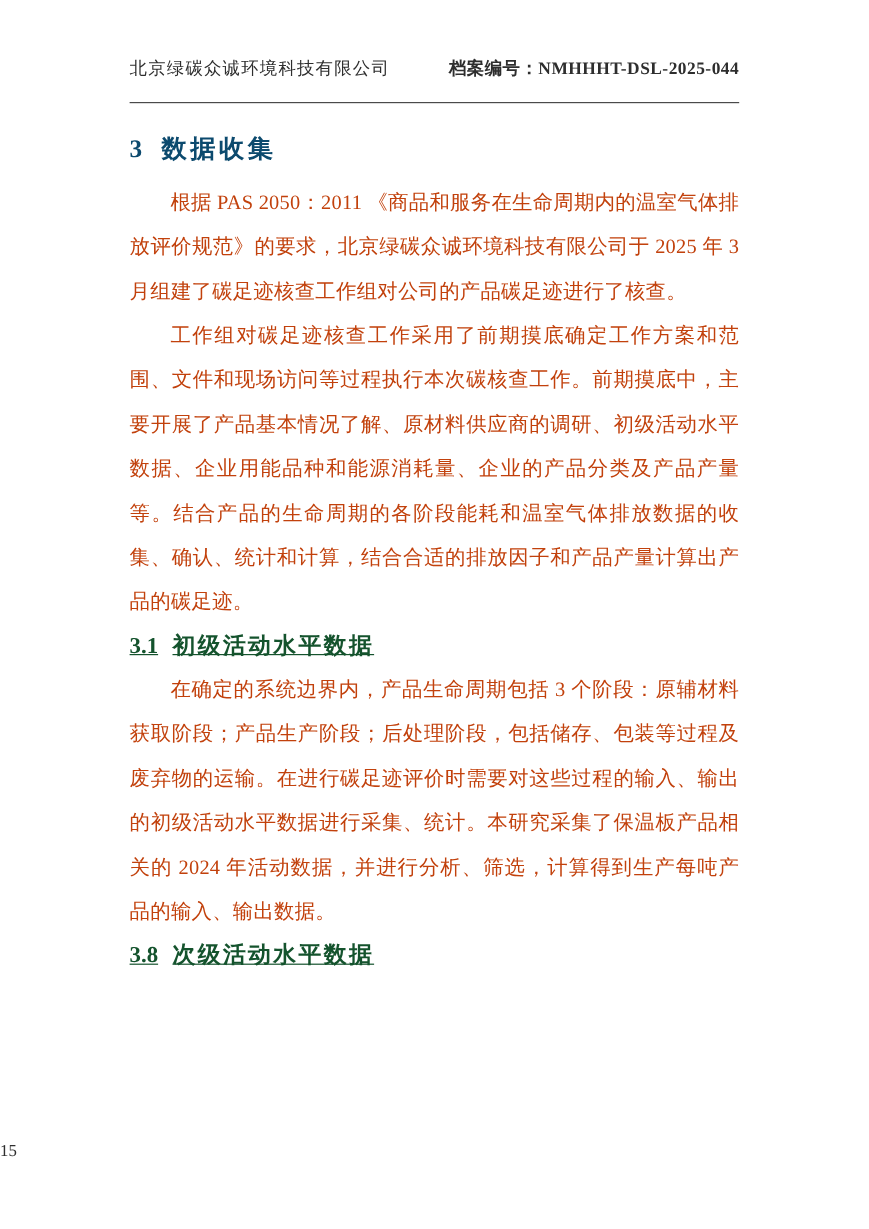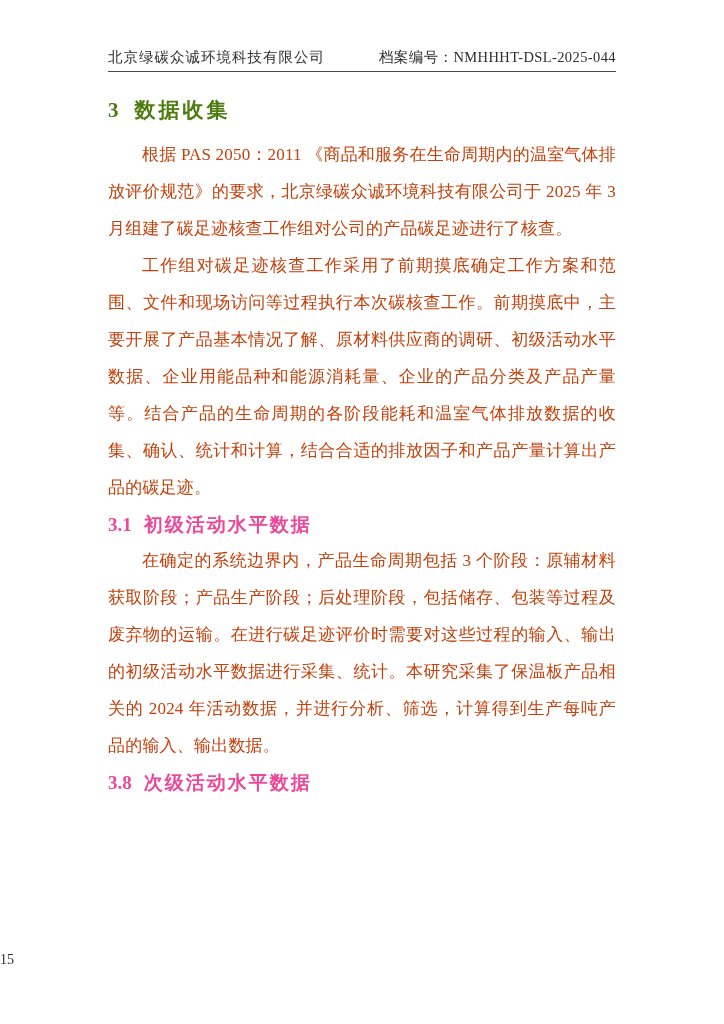--- a/index.html
+++ b/index.html
@@ -19,45 +19,46 @@
     padding: 48px 108px 0 108px;
     overflow: hidden;
   }
   .page-header {
     display: flex;
     justify-content: space-between;
     align-items: flex-end;
     font-size: 14.5px;
     letter-spacing: 1px;
     color: #2e2e2e;
-    padding-bottom: 4px;
+    padding-bottom: 18px;
     border-bottom: 1.5px solid #4a4a4a;
   }
   .page-header .company {
     font-weight: 400;
   }
   .page-header .file-number {
-    font-weight: 400;
+    font-weight: 700;
     letter-spacing: 0.4px;
   }
   h1.sec-title {
     font-size: 21px;
     font-weight: 700;
-    color: #4d7c0f;
+    color: #0c4a6e;
     margin: 24px 0 12px 0;
     line-height: 28px;
   }
   h1.sec-title .sec-num { margin-right: 16px; letter-spacing: 0; }
   h1.sec-title .sec-text { letter-spacing: 3px; }
   h2.sub-title {
     font-size: 19px;
     font-weight: 700;
-    color: #ec4899;
+    color: #14532d;
     margin: 6px 0 4px 0;
     line-height: 26px;
+    text-decoration: underline;
   }
   h2.sub-title .sec-num { margin-right: 12px; letter-spacing: 0; }
   h2.sub-title .sec-text { letter-spacing: 2px; }
   p.body-para {
     font-size: 17px;
     line-height: 37px;
     margin: 0;
     text-align: justify;
     text-justify: inter-ideograph;
     text-indent: 2em;

